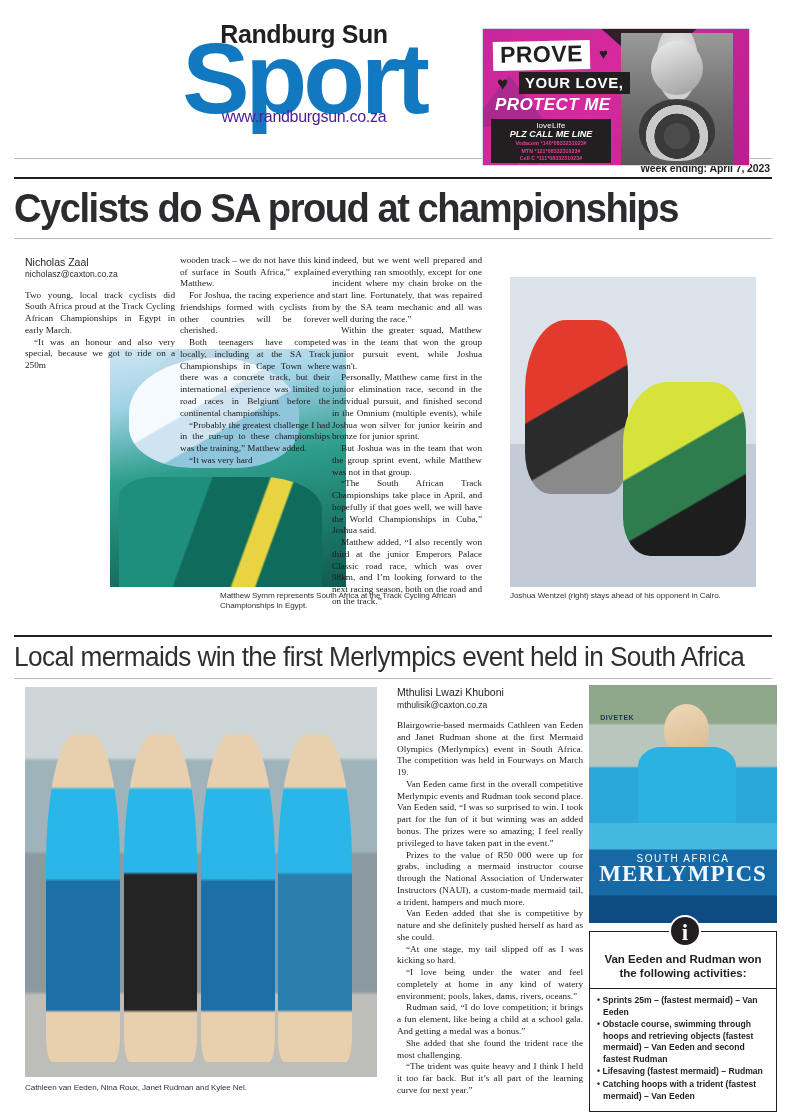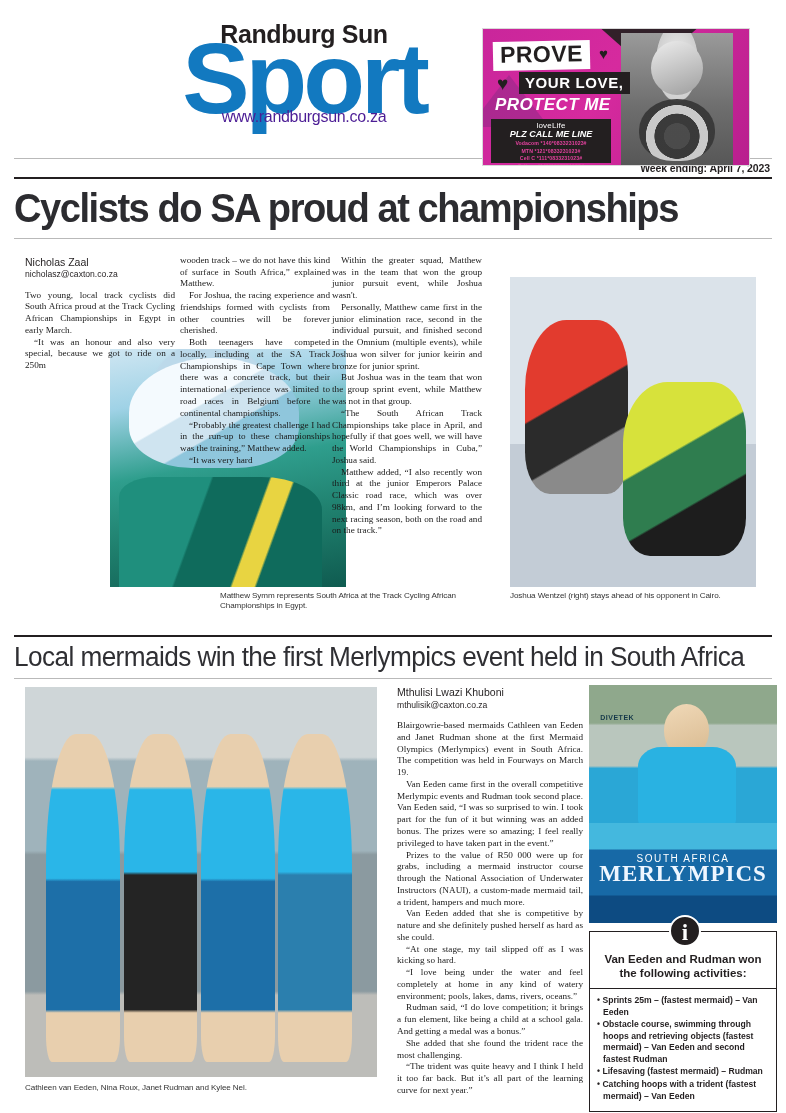--- a/index.html
+++ b/index.html
@@ -305,20 +305,21 @@
         <p class="first">wooden track – we do not have this kind of surface in South Africa,” explained Matthew.</p>
         <p>For Joshua, the racing experience and friendships formed with cyclists from other countries will be forever cherished.</p>
         <p>Both teenagers have competed locally, including at the SA Track Championships in Cape Town where there was a concrete track, but their international experience was limited to road races in Belgium before the continental championships.</p>
         <p>“Probably the greatest challenge I had in the run-up to these championships was the training,” Matthew added.</p>
         <p>“It was very hard</p>
       </div>
     </div>
 
     <div class="col c3">
       <div class="body-col">
+        <p class="first">indeed, but we went well prepared and everything ran smoothly, except for one incident where my chain broke on the start line. Fortunately, that was repaired by the SA team mechanic and all was well during the race.”</p>
         <p>Within the greater squad, Matthew was in the team that won the group junior pursuit event, while Joshua wasn't.</p>
         <p>Personally, Matthew came first in the junior elimination race, second in the individual pursuit, and finished second in the Omnium (multiple events), while Joshua won silver for junior keirin and bronze for junior sprint.</p>
         <p>But Joshua was in the team that won the group sprint event, while Matthew was not in that group.</p>
         <p>“The South African Track Championships take place in April, and hopefully if that goes well, we will have the World Championships in Cuba,” Joshua said.</p>
         <p>Matthew added, “I also recently won third at the junior Emperors Palace Classic road race, which was over 98km, and I’m looking forward to the next racing season, both on the road and on the track.”</p>
       </div>
     </div>
 
     <div class="caption cap1">Matthew Symm represents South Africa at the Track Cycling African Championships in Egypt.</div>
     <div class="caption cap2">Joshua Wentzel (right) stays ahead of his opponent in Cairo.</div>

